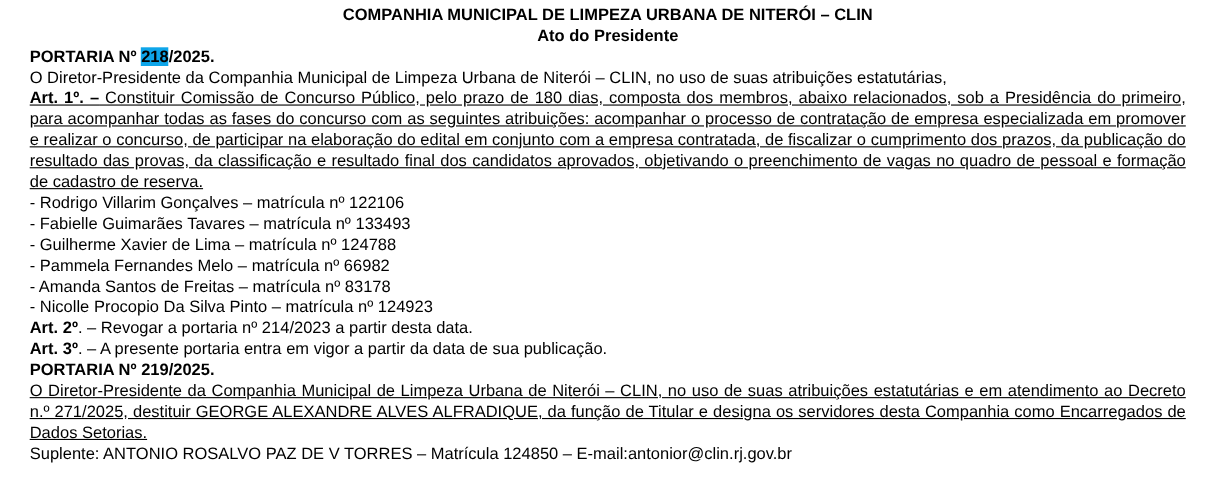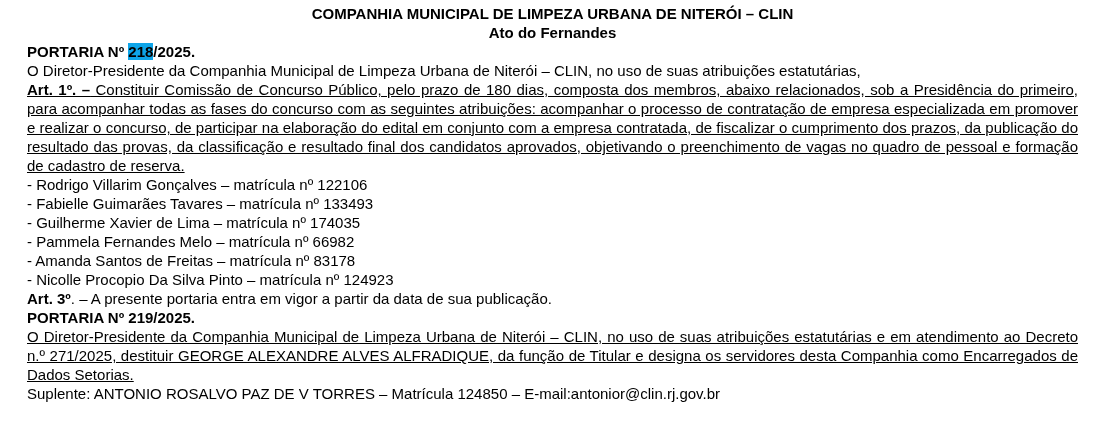--- a/index.html
+++ b/index.html
@@ -38,37 +38,38 @@
     background-color: #a9cbec;
   }
 </style>
 </head>
 <body>
 
 <div class="doc">
 
   <div class="center bold">COMPANHIA MUNICIPAL DE LIMPEZA URBANA DE NITERÓI – CLIN</div>
 
-  <div class="center bold">Ato do Fernandes</div>
+  <div class="center bold">Ato do Presidente</div>
 
   <div class="bold"><span>PORTARIA Nº </span><span class="hl" style="background-color: #0ea5e9;">218</span><span>/2025.</span></div>
 
   <p>O Diretor-Presidente da Companhia Municipal de Limpeza Urbana de Niterói – CLIN, no uso de suas atribuições estatutárias,</p>
 
   <p class="justify"><span class="bold">Art. 1º. –</span><span> Constituir Comissão de Concurso Público, pelo prazo de 180 dias, composta dos membros, abaixo relacionados, sob a Presidência do primeiro, para acompanhar todas as fases do concurso com as seguintes atribuições: acompanhar o processo de contratação de empresa especializada em promover e realizar o concurso, de participar na elaboração do edital em conjunto com a empresa contratada, de fiscalizar o cumprimento dos prazos, da publicação do resultado das provas, da classificação e resultado final dos candidatos aprovados, objetivando o preenchimento de vagas no quadro de pessoal e formação de cadastro de reserva.</span></p>
 
   <div>
     <div>- Rodrigo Villarim Gonçalves – matrícula nº 122106</div>
     <div>- Fabielle Guimarães Tavares – matrícula nº 133493</div>
-    <div>- Guilherme Xavier de Lima – matrícula nº 174035</div>
+    <div>- Guilherme Xavier de Lima – matrícula nº 124788</div>
     <div>- Pammela Fernandes Melo – matrícula nº 66982</div>
     <div>- Amanda Santos de Freitas – matrícula nº 83178</div>
     <div>- Nicolle Procopio Da Silva Pinto – matrícula nº 124923</div>
   </div>
 
+  <p><span class="bold">Art. 2º</span><span>. – Revogar a portaria nº 214/2023 a partir desta data.</span></p>
 
   <p><span class="bold">Art. 3º</span><span>. – A presente portaria entra em vigor a partir da data de sua publicação.</span></p>
 
   <div class="bold">PORTARIA Nº 219/2025.</div>
 
   <p class="justify">O Diretor-Presidente da Companhia Municipal de Limpeza Urbana de Niterói – CLIN, no uso de suas atribuições estatutárias e em atendimento ao Decreto n.º 271/2025, destituir GEORGE ALEXANDRE ALVES ALFRADIQUE, da função de Titular e designa os servidores desta Companhia como Encarregados de Dados Setorias.</p>
 
 
   <div>Suplente: ANTONIO ROSALVO PAZ DE V TORRES – Matrícula 124850 – E-mail:antonior@clin.rj.gov.br</div>
 

